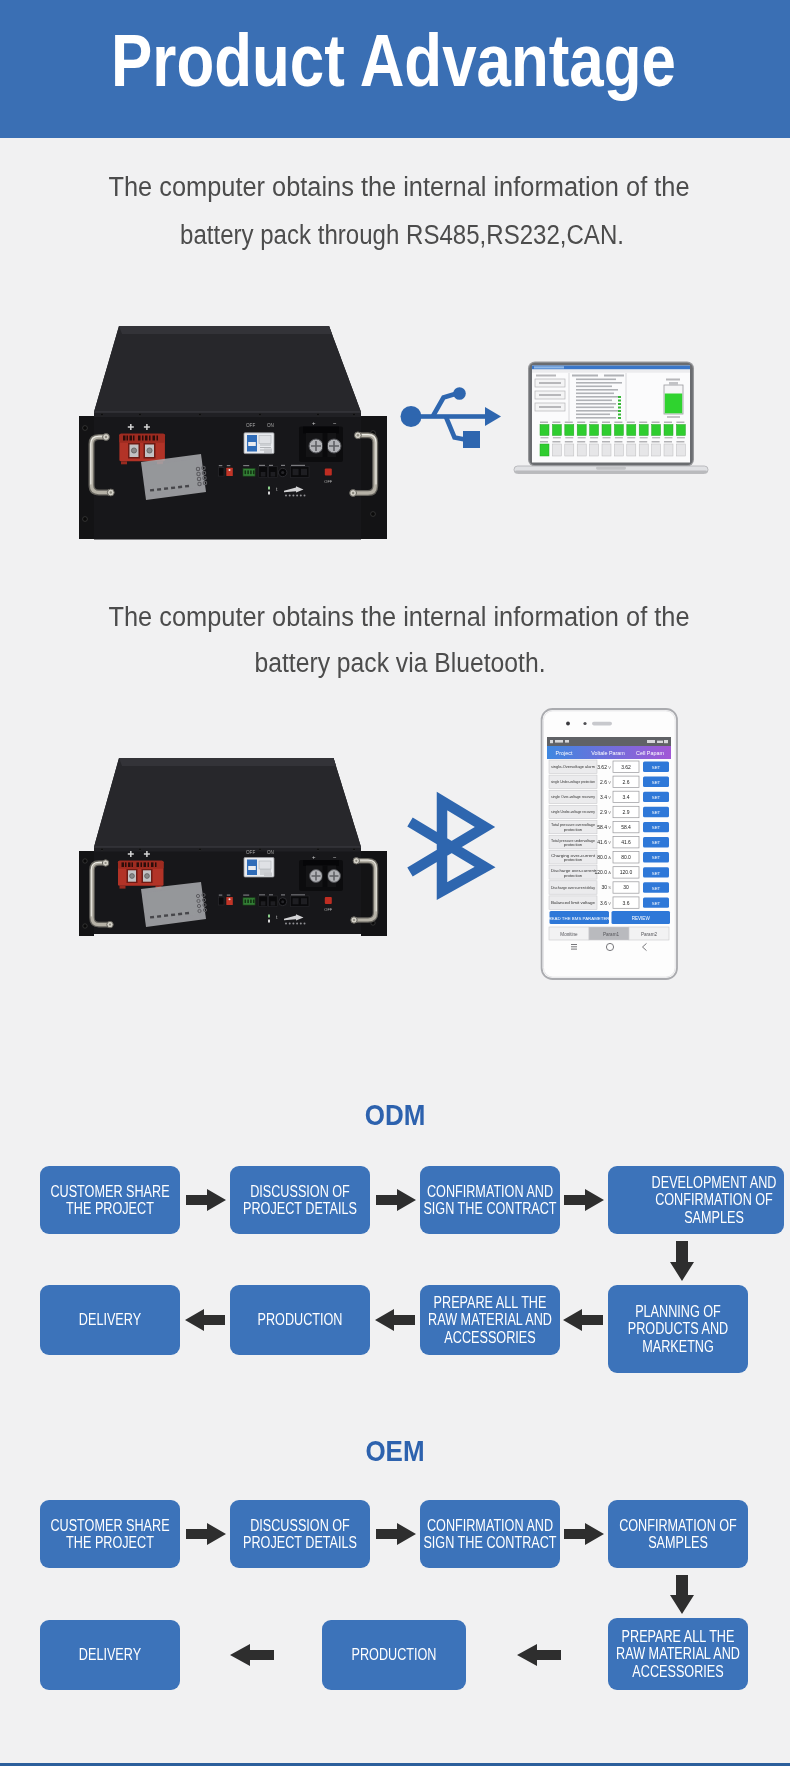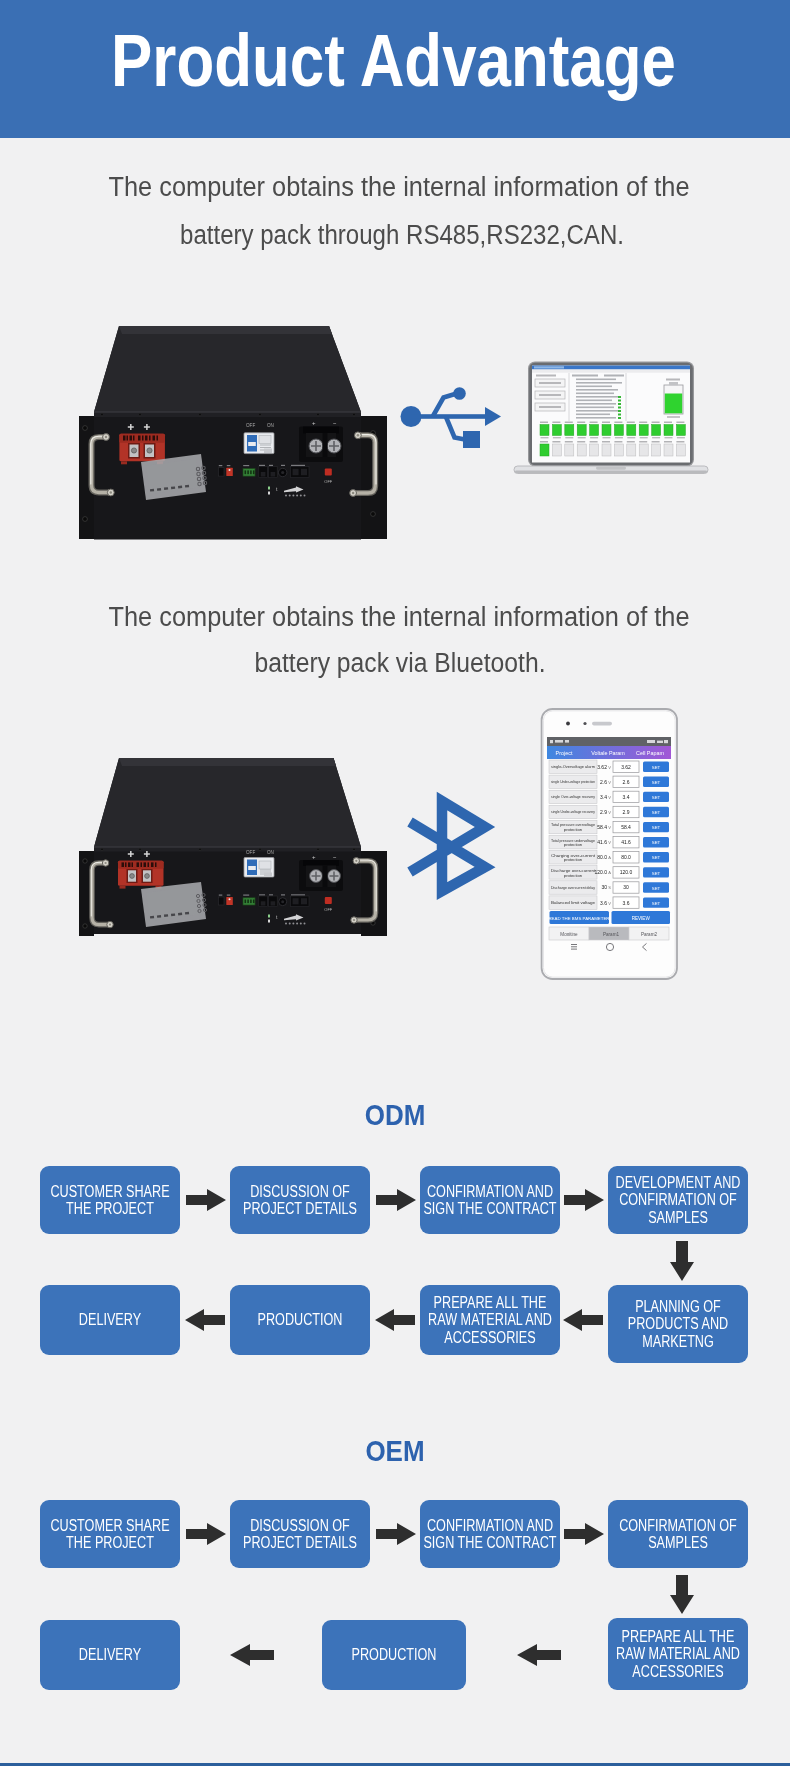--- a/index.html
+++ b/index.html
@@ -610,34 +610,34 @@
 
   <div class="fbox" style="left:40px;top:1166px;height:68px;">
       <span>CUSTOMER SHARE<br>THE PROJECT</span>
     </div>
   <div class="fbox" style="left:230px;top:1166px;height:68px;">
       <span>DISCUSSION OF<br>PROJECT DETAILS</span>
     </div>
   <div class="fbox" style="left:420px;top:1166px;height:68px;">
       <span>CONFIRMATION AND<br>SIGN THE CONTRACT</span>
     </div>
-  <div class="fbox" style="left:608px;top:1166px;height:68px;">
+  <div class="fbox" style="left:608px;top:1166px;height:68px;padding-left:36px;">
       <span>DEVELOPMENT AND<br>CONFIRMATION OF<br>SAMPLES</span>
     </div>
 
   <div class="fbox" style="left:40px;top:1285px;height:70px;">
       <span>DELIVERY</span>
     </div>
   <div class="fbox" style="left:230px;top:1285px;height:70px;">
       <span>PRODUCTION</span>
     </div>
   <div class="fbox" style="left:420px;top:1285px;height:70px;">
       <span>PREPARE ALL THE<br>RAW MATERIAL AND<br>ACCESSORIES</span>
     </div>
-  <div class="fbox" style="left:608px;top:1285px;height:78px;">
+  <div class="fbox" style="left:608px;top:1285px;height:88px;">
       <span>PLANNING OF<br>PRODUCTS AND<br>MARKETNG</span>
     </div>
 
   <div class="abs flowtitle" style="top:1433px;">OEM</div>
 
   <div class="fbox" style="left:40px;top:1500px;height:68px;">
       <span>CUSTOMER SHARE<br>THE PROJECT</span>
     </div>
   <div class="fbox" style="left:230px;top:1500px;height:68px;">
       <span>DISCUSSION OF<br>PROJECT DETAILS</span>

